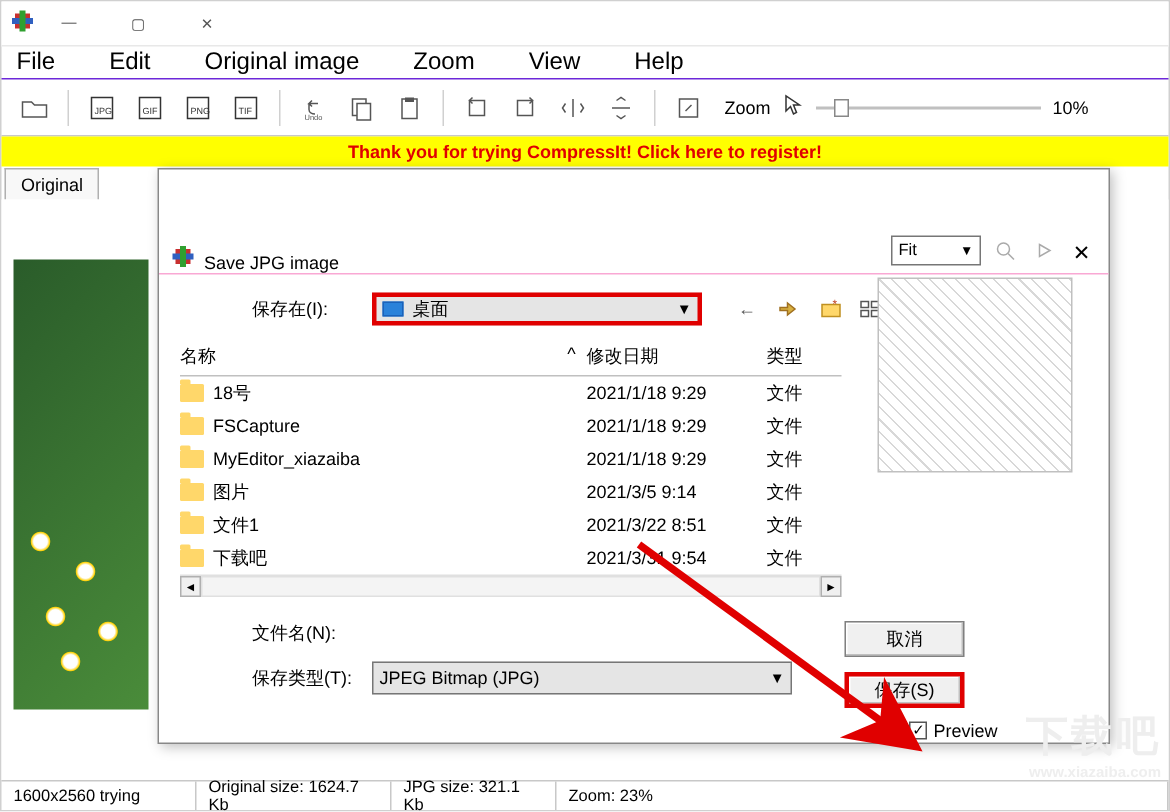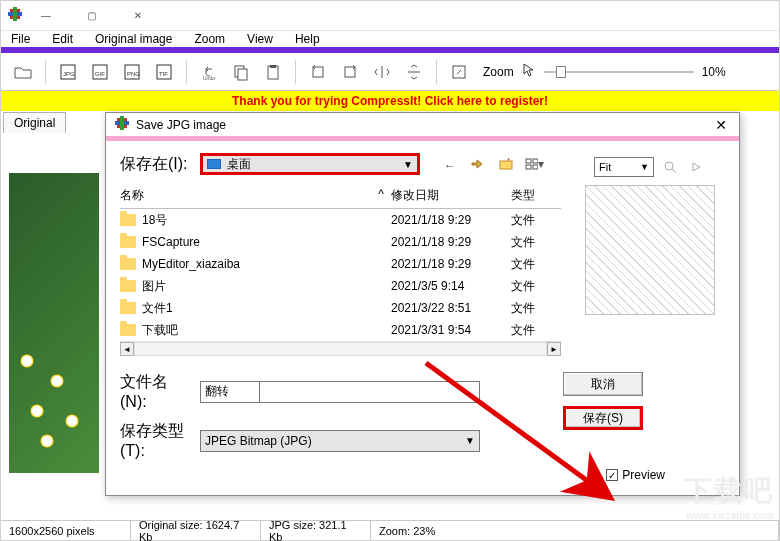--- a/index.html
+++ b/index.html
@@ -3,45 +3,45 @@
 <meta charset="utf-8">
 <style>
 * { box-sizing: border-box; margin: 0; padding: 0; font-family: "Microsoft YaHei", Tahoma, sans-serif; }
 body { width: 780px; height: 541px; background: #fff; position: relative; overflow: hidden; font-size: 12px; }
 .main-window { width: 780px; height: 541px; border: 1px solid #d0d0d0; display: flex; flex-direction: column; }
 .titlebar { height: 30px; display: flex; align-items: center; background: #fff; border-bottom: 1px solid #e8e8e8; }
 .titlebar .icon { margin-left: 6px; }
 .titlebar .title { margin-left: 6px; font-size: 12px; flex: 1; }
 .winbuttons { display: flex; }
 .winbtn { width: 46px; height: 30px; display: flex; align-items: center; justify-content: center; color: #555; font-size: 10px; }
-.menubar { height: 22px; display: flex; align-items: center; padding-left: 6px; gap: 14px; font-size: 12px; border-bottom: 6px solid #6d28d9; }
+.menubar { height: 22px; display: flex; align-items: center; padding-left: 6px; gap: 28px; font-size: 16px; border-bottom: 1px solid #6d28d9; }
 .menuitem { padding: 2px 4px; }
 .toolbar { height: 38px; display: flex; align-items: center; padding-left: 8px; gap: 4px; border-bottom: 1px solid #c8c8c8; }
 .tbtn { width: 28px; height: 28px; display: flex; align-items: center; justify-content: center; border: 1px solid transparent; }
 .tsep { width: 1px; height: 24px; background: #d0d0d0; margin: 0 4px; }
 .zoom-area { display: flex; align-items: center; gap: 8px; margin-left: 6px; }
 .slider { width: 150px; height: 2px; background: #c0c0c0; position: relative; }
 .slider-thumb { position: absolute; left: 12px; top: -5px; width: 10px; height: 12px; background: #fff; border: 1px solid #888; }
 .banner { height: 20px; background: #ffff00; display: flex; align-items: center; justify-content: center; color: #e00000; font-size: 12px; font-weight: bold; }
 .tabstrip { height: 22px; display: flex; align-items: flex-end; padding-left: 2px; }
 .tab { padding: 3px 10px; border: 1px solid #b0b0b0; border-bottom: none; background: #f8f8f8; font-size: 12px; }
 .workarea { flex: 1; background: #fff; position: relative; }
 .imgpane { position: absolute; left: 8px; top: 40px; width: 90px; height: 300px; background: linear-gradient(135deg,#2a5c2a,#4a8c3a); }
 .flower { position: absolute; width: 16px; height: 16px; background: radial-gradient(circle,#fff 0%,#fff 40%,#ffd000 55%,transparent 60%); border-radius: 50%; }
 .statusbar { height: 20px; border-top: 1px solid #c8c8c8; display: flex; font-size: 11px; }
 .statuscell { border-right: 1px solid #c8c8c8; padding: 2px 8px; display: flex; align-items: center; }
 
 
 .dialog { position: absolute; left: 105px; top: 112px; width: 635px; height: 384px; background: #fff; border: 1px solid #888; box-shadow: 2px 2px 8px rgba(0,0,0,0.25); display: flex; flex-direction: column; }
-.dlg-title { height: 28px; display: flex; align-items: center; border-bottom: 5px solid #f9a8d4; }
+.dlg-title { height: 28px; display: flex; align-items: flex-end; border-bottom: 1px solid #f9a8d4; margin-top: 42px; }
 .dlg-title .title { margin-left: 6px; font-size: 12px; flex: 1; }
 .dlg-close { width: 36px; height: 28px; display: flex; align-items: center; justify-content: center; font-size: 14px; }
 .dlg-body { flex: 1; padding: 12px 14px 8px 14px; display: flex; flex-direction: column; gap: 8px; }
 .row { display: flex; align-items: center; gap: 10px; }
-.label { width: 70px; font-size: 16px; }
+.label { width: 70px; font-size: 12px; margin-left: 48px; }
 .combo { height: 22px; border: 1px solid #767676; display: flex; align-items: center; padding: 0 4px; background: #e5e5e5; }
 .combo .arrow { margin-left: auto; font-size: 10px; }
 .redbox { border: 3px solid #e00000; }
 .nav-icons { display: flex; gap: 8px; margin-left: 10px; }
 .nav-ic { width: 20px; height: 20px; display: flex; align-items: center; justify-content: center; color: #555; }
 .listhead { display: flex; font-size: 12px; border-bottom: 1px solid #c0c0c0; padding: 4px 0; }
 .lh-name { flex: 1; }
 .lh-date { width: 120px; }
 .lh-type { width: 50px; }
 .filelist { flex: 1; overflow: hidden; font-size: 12px; border-bottom: 1px solid #e0e0e0; }
@@ -202,21 +202,21 @@
     <div class="imgpane">
       <div class="flower" style="left:10px;top:180px"></div>
       <div class="flower" style="left:40px;top:200px"></div>
       <div class="flower" style="left:20px;top:230px"></div>
       <div class="flower" style="left:55px;top:240px"></div>
       <div class="flower" style="left:30px;top:260px"></div>
     </div>
   </div>
 
   <div class="statusbar">
-    <div class="statuscell" style="width:130px">1600x2560 pixels</div>
+    <div class="statuscell" style="width:130px">1600x2560 trying</div>
     <div class="statuscell" style="width:130px">Original size: 1624.7 Kb</div>
     <div class="statuscell" style="width:110px">JPG size: 321.1 Kb</div>
     <div class="statuscell" style="flex:1">Zoom: 23%</div>
   </div>
 </div>
 
 <div class="dialog">
   <div class="dlg-title">
     <span style="margin-left:8px"><svg width="16" height="16">
           <rect x="3" y="3" width="10" height="10" fill="#c83030"></rect>
@@ -342,26 +342,20 @@
           <div class="scroll-right">►</div>
         </div>
       </div>
       <div style="width:150px"></div>
     </div>
 
     <div class="bottom-area" style="margin-top:8px">
       <div class="left-fields">
         <div class="row">
           <span class="label">文件名(N):</span>
-          <div style="display:flex;">
-            <div class="textfield redbox" style="width:60px">
-                <div class="inner">翻转</div>
-              </div>
-            <div class="textfield" style="width:220px; border-left:none"></div>
-          </div>
         </div>
         <div class="row">
           <span class="label">保存类型(T):</span>
           <div class="combo" style="width:280px">
             <span>JPEG Bitmap (JPG)</span>
             <span class="arrow">▼</span>
           </div>
         </div>
       </div>
       <div class="btncol">

